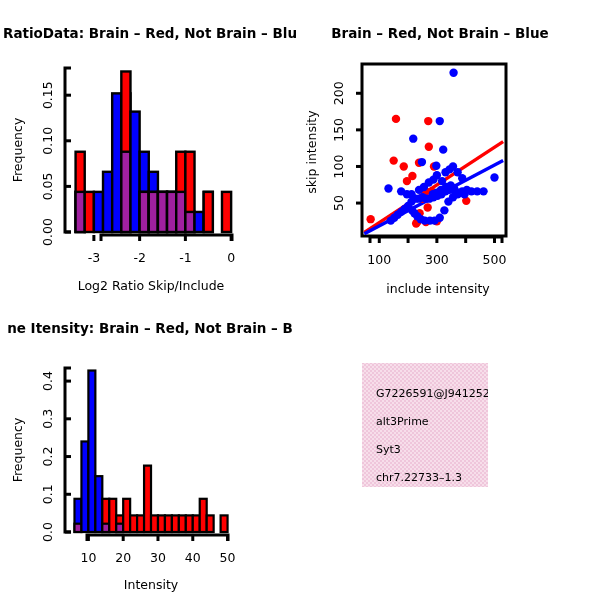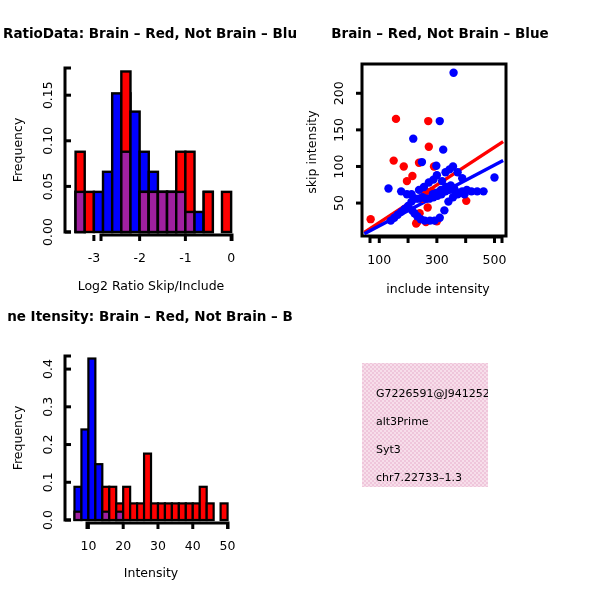--- a/index.html
+++ b/index.html
@@ -20,21 +20,21 @@
     width: 600px;
     height: 600px;
   }
   .panel {
     position: absolute;
     width: 300px;
     height: 300px;
   }
   #panel-tl { left: 0;   top: 0; }
   #panel-tr { left: 290px; top: 0; }
-  #panel-bl { left: 0;   top: 288px; }
+  #panel-bl { left: 0;   top: 300px; }
   #panel-br { left: 300px; top: 300px; }
   svg { display: block; }
   text {
     font-family: "DejaVu Sans", sans-serif;
     fill: #000000;
   }
   .ptitle {
     font-size: 13.5px;
     font-weight: bold;
   }

